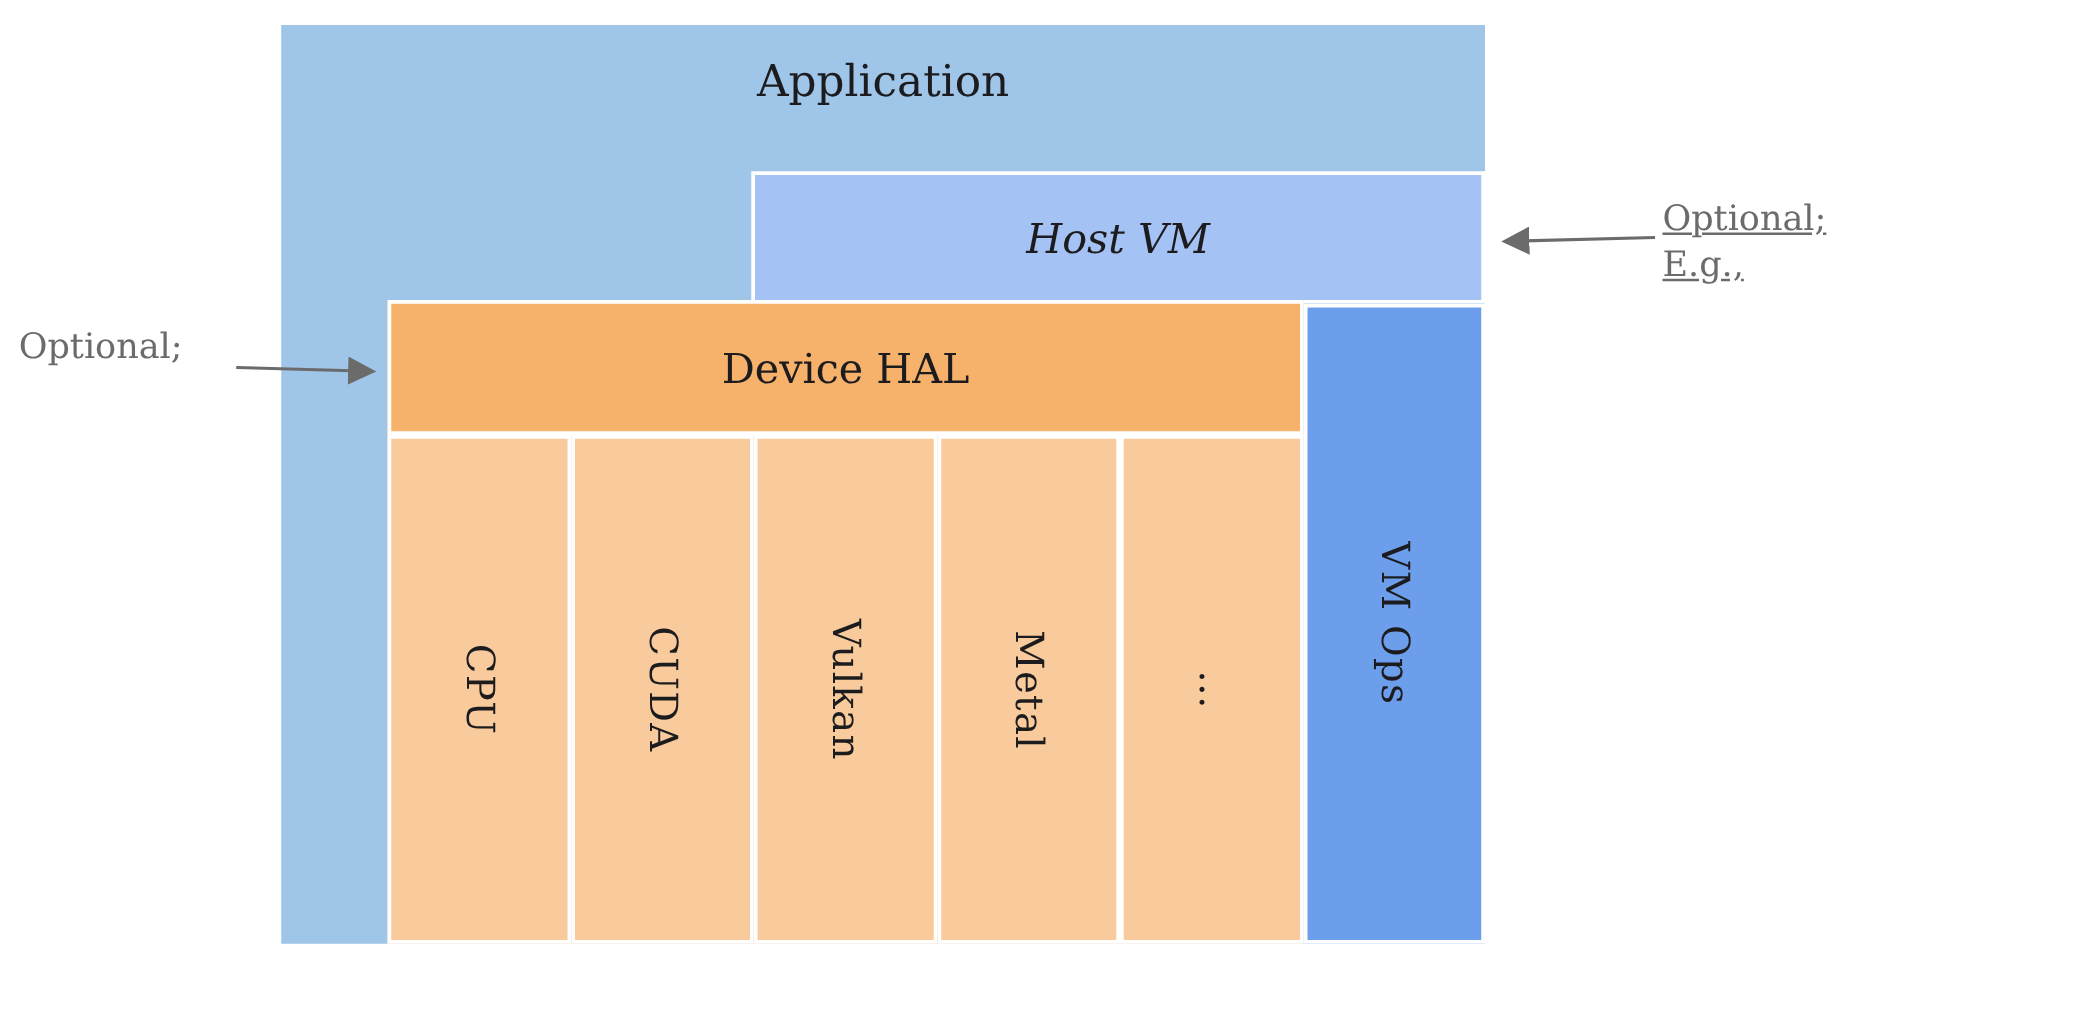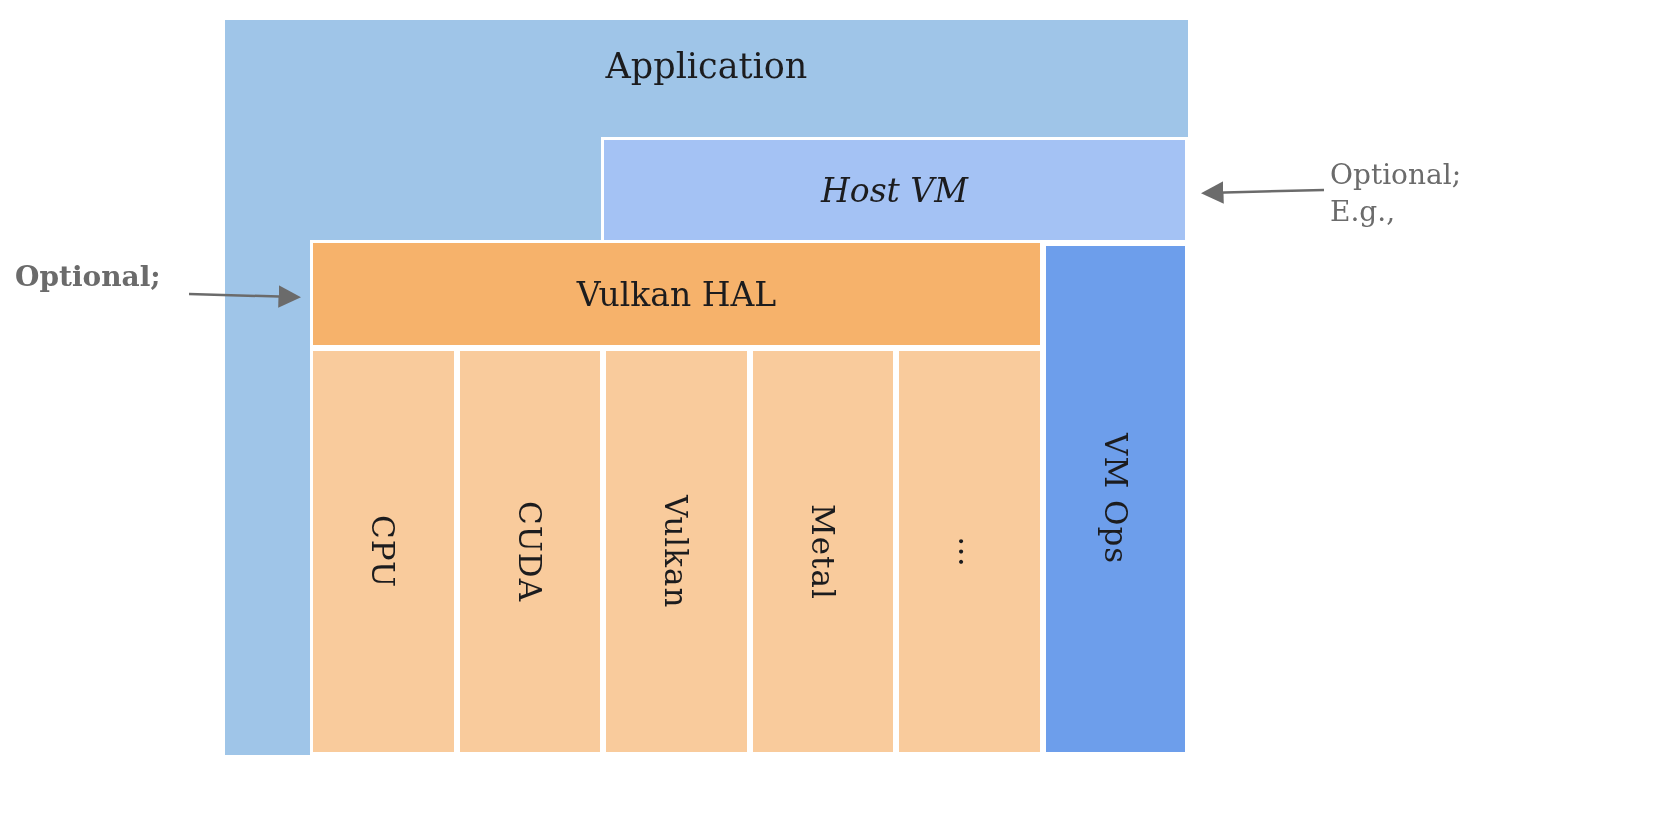--- a/index.html
+++ b/index.html
@@ -88,22 +88,22 @@
     color: var(--c-text);
     white-space: nowrap;
   }
 
   .ann {
     position: absolute;
     color: var(--c-ann);
     font-size: 28px;
     line-height: 37px;
   }
-  .ann-left  { left: 15px;   top: 258px; width: 180px; font-weight: bold; }
-  .ann-right { left: 1330px; top: 156px; width: 200px; }
+  .ann-left  { left: 15px;   top: 258px; width: 180px; }
+  .ann-right { left: 1330px; top: 156px; width: 200px; text-decoration: underline; }
 
   .arrow-svg { position: absolute; z-index: 4; overflow: visible; }
   .arrow-left-svg  { left: 186px;  top: 282px; }
   .arrow-right-svg { left: 1192px; top: 178px; }
 </style>
 </head>
 <body>
 
 <div class="canvas">
 
@@ -113,21 +113,21 @@
 
   <div class="box hostvm-box">
     <div class="hostvm-label">Host VM</div>
   </div>
 
   <div class="box vmops-box">
     <span class="vtext">VM Ops</span>
   </div>
 
   <div class="box hal-box">
-    <div class="hal-label">Vulkan HAL</div>
+    <div class="hal-label">Device HAL</div>
   </div>
 
   <div class="cols">
     <div class="col">
       <span class="vtext">CPU</span>
     </div>
     <div class="col">
       <span class="vtext">CUDA</span>
     </div>
     <div class="col">

